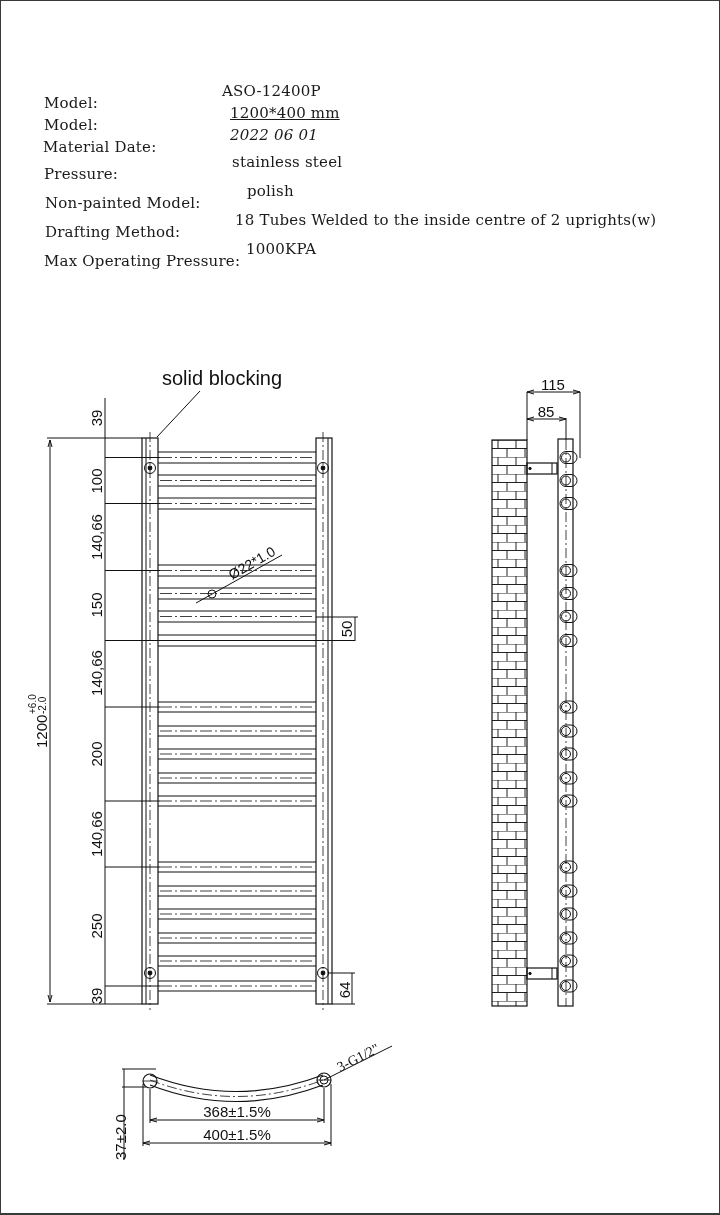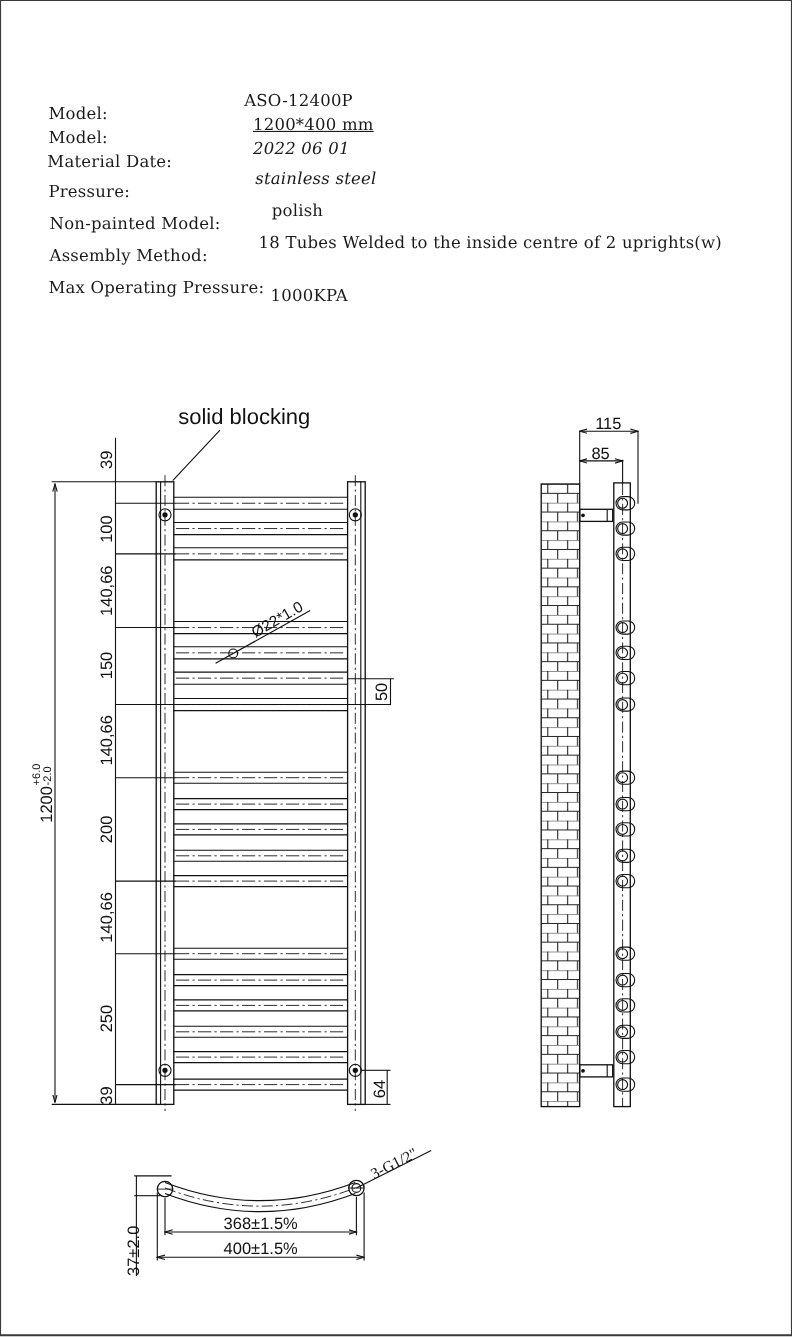--- a/index.html
+++ b/index.html
@@ -24,33 +24,33 @@
 <div class="spec" style="left:44px; top:104px;">
   <span class="lbl">Model:</span>
   <span class="val" style="left:186px;text-decoration:underline;">1200*400 mm</span>
 </div>
 <div class="spec" style="left:43px; top:126px;">
   <span class="lbl">Material Date:</span>
   <span class="val" style="left:187px;font-style:italic;">2022 06 01</span>
 </div>
 <div class="spec" style="left:44px; top:153px;">
   <span class="lbl">Pressure:</span>
-  <span class="val" style="left:188px;font-style:italic;">stainless steel</span>
+  <span class="val" style="left:188px;">stainless steel</span>
 </div>
 <div class="spec" style="left:45px; top:182px;">
   <span class="lbl">Non-painted Model:</span>
   <span class="val" style="left:202px;">polish</span>
 </div>
 <div class="spec" style="left:45px; top:211px;">
-  <span class="lbl">Assembly Method:</span>
+  <span class="lbl">Drafting Method:</span>
   <span class="val" style="left:190px;">18 Tubes Welded to the inside centre of 2 uprights(w)</span>
 </div>
 <div class="spec" style="left:44px; top:240px;">
   <span class="lbl">Max Operating Pressure:</span>
-  <span class="val" style="left:202px;margin-top:20px;">1000KPA</span>
+  <span class="val" style="left:202px;">1000KPA</span>
 </div>
 
 <svg class="drawing" width="720" height="1215" viewBox="0 0 720 1215" xmlns="http://www.w3.org/2000/svg">
   <defs>
     <marker id="arr" markerWidth="8" markerHeight="8" refX="7" refY="4" orient="auto-start-reverse" markerUnits="userSpaceOnUse">
       <path d="M0,2 L7,4 L0,6" fill="none" stroke="#111" stroke-width="1"></path>
     </marker>
     <pattern id="bricks" x="492" y="440" width="36" height="17" patternUnits="userSpaceOnUse">
       <rect x="0" y="0" width="36" height="17" fill="#fff"></rect>
       <line x1="0" y1="0" x2="36" y2="0" stroke="#222" stroke-width="1"></line>

